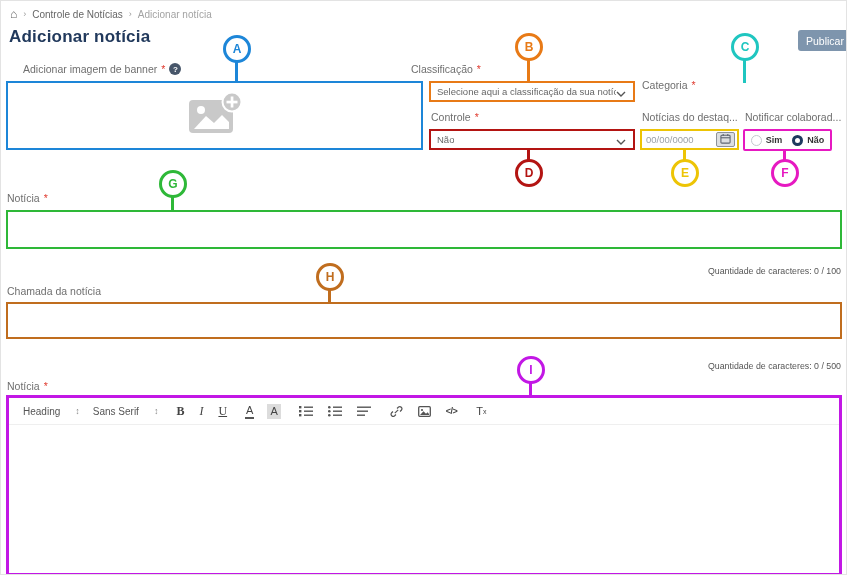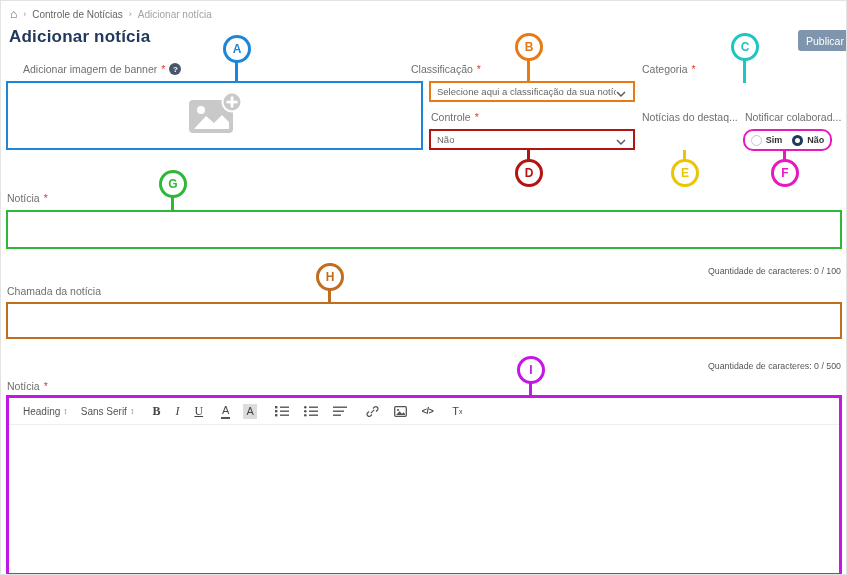--- a/index.html
+++ b/index.html
@@ -50,21 +50,21 @@
   .date-wrap { position:absolute; left:639px; top:128px; width:99px; height:21px;
                background:#fff; display:flex; align-items:center; }
   .date-input { flex:1; min-width:0; border:none; outline:none; font-size:9.5px;
                 color:#555; padding:0 4px; font-family:"Liberation Sans", sans-serif; }
   .date-input::placeholder { color:#9aa0a6; }
   .cal-btn { width:19px; height:15px; margin-right:2px; background:#dcdee0;
              border:1px solid #8d9298; border-radius:2px; display:flex; align-items:center;
              justify-content:center; cursor:pointer; padding:0; }
 
   .radio-wrap { position:absolute; left:742px; top:128px; width:89px; height:22px;
-                border-radius:10px; background:#fff; display:flex; align-items:center;
+                border-radius:2px; background:#fff; display:flex; align-items:center;
                 justify-content:center; gap:10px; }
   .radio-opt { display:flex; align-items:center; gap:4px; cursor:pointer; }
   .radio-dot { width:11px; height:11px; border-radius:50%; background:#fff;
                border:1.5px solid #c3c9cf; }
   .radio-opt.selected .radio-dot { border:3px solid #1e3a5e; }
   .radio-lbl { font-size:9px; font-weight:bold; color:#333; }
 
   .text-input { position:absolute; left:5px; background:#fff; outline:none;
                 font-size:12px; color:#333; padding:0 8px;
                 font-family:"Liberation Sans", sans-serif; }
@@ -73,21 +73,21 @@
 
   .counter { position:absolute; right:5px; font-size:8.8px; color:#555; text-align:right; }
   .counter-1 { top:265px; }
   .counter-2 { top:360px; }
 
   
   .editor { position:absolute; left:5px; top:394px; width:836px; height:181px;
             background:#fff; display:flex; flex-direction:column; }
   .toolbar { height:27px; display:flex; align-items:center; gap:13px; padding:0 14px;
              border-bottom:1px solid #efefef; flex:none; }
-  .tb-sel { display:flex; align-items:center; gap:3px; color:#555; font-size:10px;
+  .tb-sel { display:flex; align-items:center; gap:15px; color:#555; font-size:10px;
             cursor:pointer; }
   .tb-arrow { color:#888; font-size:9px; }
   .tb-btn { background:none; border:none; cursor:pointer; color:#444; display:flex;
             align-items:center; justify-content:center; padding:0 1px; height:18px;
             font-family:"Liberation Serif", serif; font-size:12px; }
   .tb-bold { font-weight:bold; }
   .tb-italic { font-style:italic; }
   .tb-underline { text-decoration:underline; }
   .tb-color { border-bottom:2px solid #555; font-family:"Liberation Sans", sans-serif;
               font-size:11px; height:15px; }
@@ -155,38 +155,51 @@
     <span>Classificação</span>
     <span class="req">*</span>
   </div>
   <div class="sel sel-classificacao hl" style="--c: #e87a16;">
     <span class="sel-text">Selecione aqui a classificação da sua notícia</span>
     <span><svg width="10" height="6" viewBox="0 0 10 6">
           <path d="M1 1 L5 5 L9 1" fill="none" stroke="#555" stroke-width="1.4"></path>
         </svg></span>
   </div>
 
-  <div class="f-label" style="left:641px;top:62px;">
+  <div class="f-label" style="left:641px;top:78px;">
     <span>Categoria</span>
     <span class="req">*</span>
   </div>
 
   <div class="f-label" style="left:430px;top:110px;">
     <span>Controle</span>
     <span class="req">*</span>
   </div>
   <div class="sel sel-destaque hl" style="--c: #b31412;">
     <span class="sel-text">Não</span>
     <span><svg width="10" height="6" viewBox="0 0 10 6">
           <path d="M1 1 L5 5 L9 1" fill="none" stroke="#555" stroke-width="1.4"></path>
         </svg></span>
   </div>
 
   <div class="f-label" style="left:641px;top:110px;">
     <span>Notícias do destaq...</span>
+  </div>
+  <div class="date-wrap hl" style="--c: #edc405;">
+    <input class="date-input" type="text" placeholder="00/00/0000" style="">
+    <button class="cal-btn">
+      <span>
+        <svg width="11" height="11" viewBox="0 0 12 12">
+            <rect x="1" y="2.5" width="10" height="8.5" rx="1" fill="none" stroke="#5f6672" stroke-width="1.2"></rect>
+            <line x1="1" y1="5.2" x2="11" y2="5.2" stroke="#5f6672" stroke-width="1.2"></line>
+            <line x1="3.5" y1="1" x2="3.5" y2="3.3" stroke="#5f6672" stroke-width="1.2"></line>
+            <line x1="8.5" y1="1" x2="8.5" y2="3.3" stroke="#5f6672" stroke-width="1.2"></line>
+          </svg>
+      </span>
+    </button>
   </div>
 
   <div class="f-label" style="left:744px;top:110px;">
     <span>Notificar colaborad...</span>
   </div>
   <div class="radio-wrap hl" style="--c: #e619c1;">
     <span class="radio-opt">
       <span class="radio-dot"></span>
       <span class="radio-lbl">Sim</span>
     </span>

